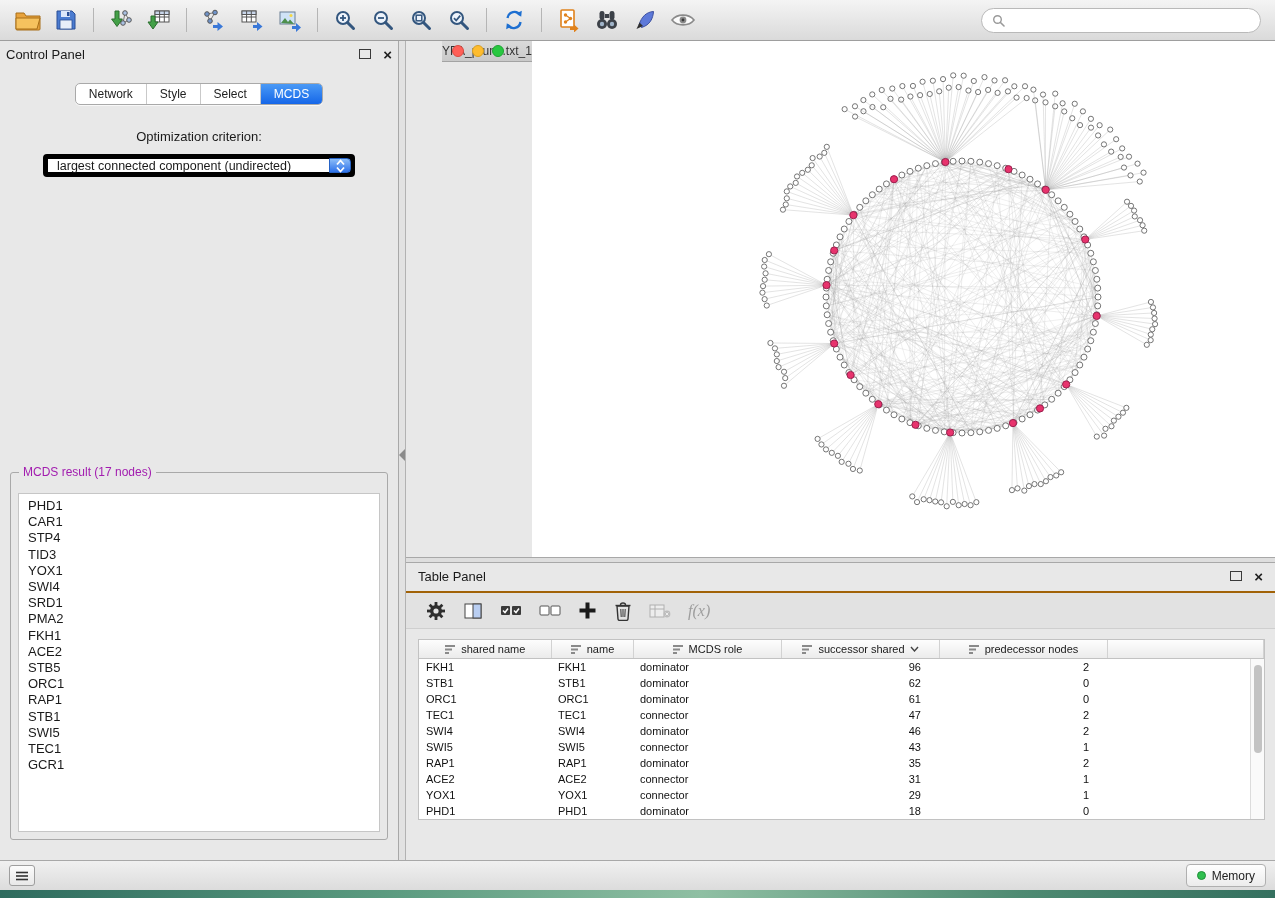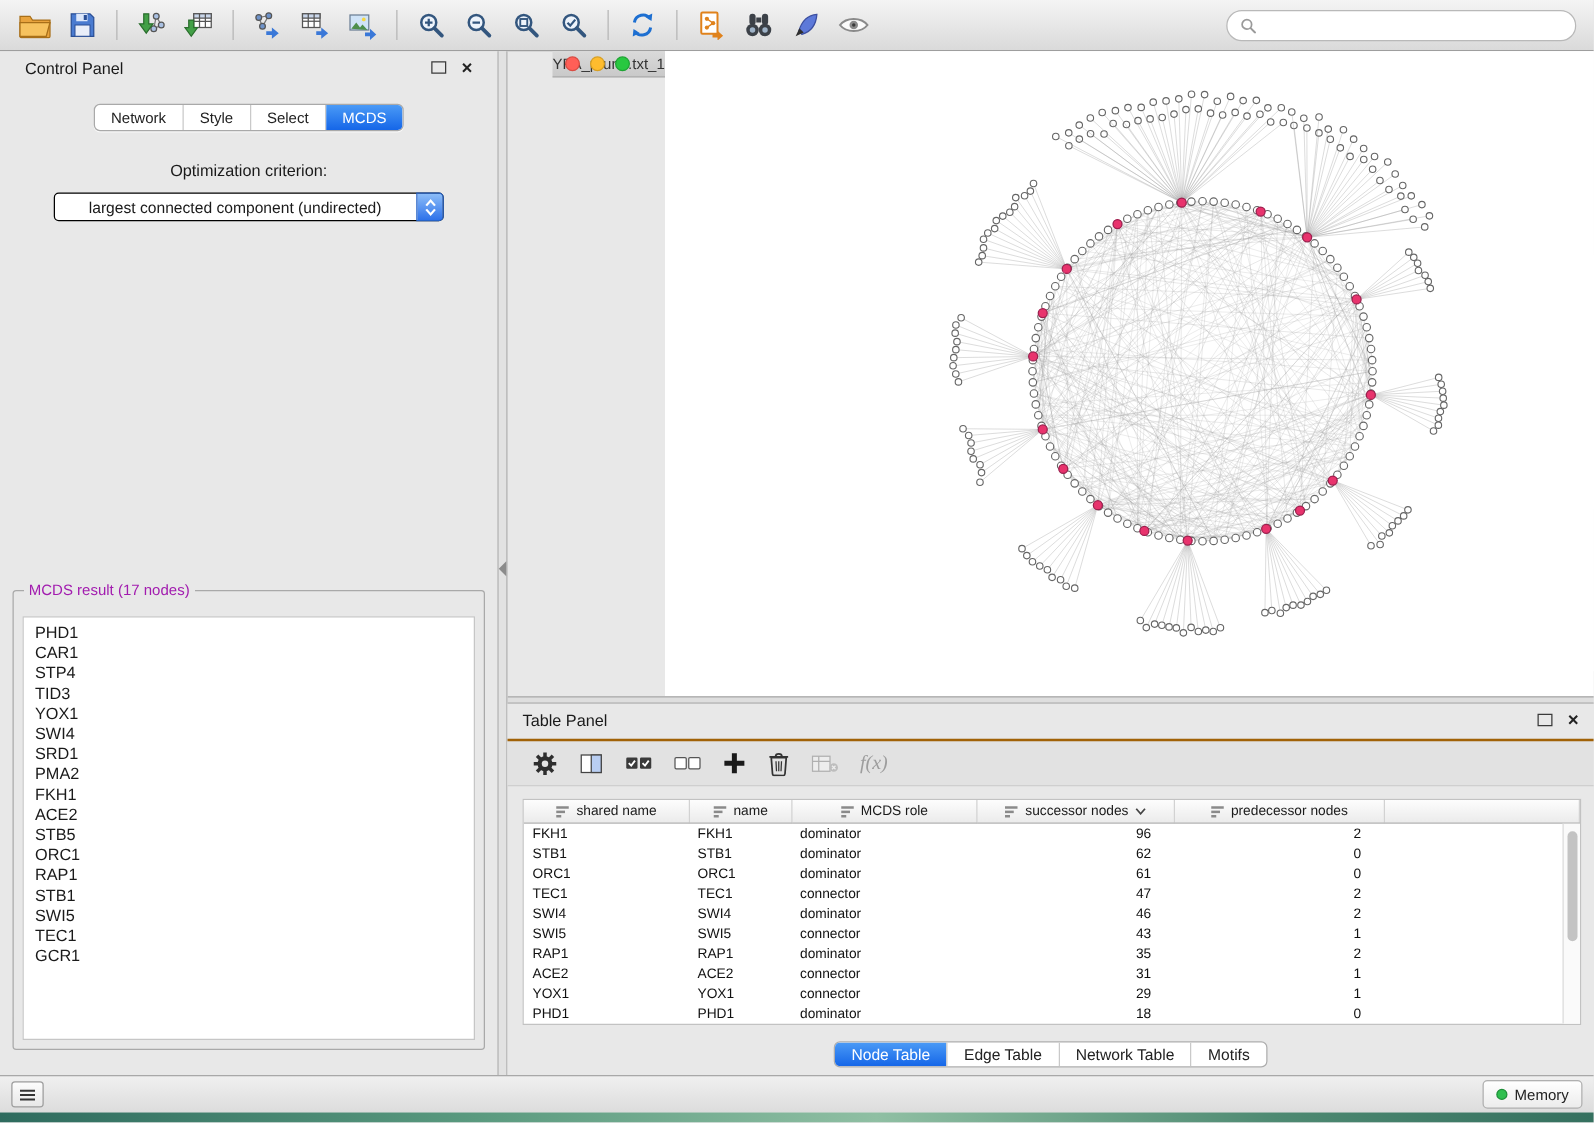--- a/index.html
+++ b/index.html
@@ -11,31 +11,31 @@
   .tb-btn{width:36px;height:30px;display:flex;align-items:center;justify-content:center;border-radius:4px;}
   .tb-sep{width:1px;height:24px;background:#b5b5b5;margin:0 7px;}
   .search-box{margin-left:auto;margin-right:4px;width:280px;height:25px;background:#fff;border:1px solid #b9b9b9;border-radius:13px;display:flex;align-items:center;gap:6px;padding:0 10px;box-sizing:border-box;}
   .search-box input{border:none;outline:none;flex:1;font-size:12px;background:transparent;font-family:"Liberation Sans",sans-serif;}
 
   
   .content{flex:1;display:flex;min-height:0;}
 
   
   .control-panel{width:399px;flex:none;background:#e8e8e8;border-right:1px solid #a8a8a8;position:relative;box-sizing:border-box;}
-  .cp-header{height:26px;display:flex;align-items:center;padding:0 20px;font-size:13px;}
+  .cp-header{height:26px;display:flex;align-items:center;padding:0 6px;font-size:13px;}
   .win-btns{margin-left:auto;display:flex;gap:12px;align-items:center;}
   .float-icon{width:10px;height:8px;border:1.5px solid #3a3a3a;display:inline-block;}
   .close-icon{font-weight:bold;font-size:15px;color:#222;line-height:1;}
   .cp-tabs{display:flex;justify-content:center;margin-top:16px;}
   .segmented{display:inline-flex;border:1px solid #a9a9a9;border-radius:5px;background:#fff;overflow:hidden;box-shadow:0 1px 0 rgba(255,255,255,.7);}
   .seg{padding:3px 13px;font-size:12px;color:#222;border-right:1px solid #c9c9c9;cursor:default;}
   .seg:last-child{border-right:none;}
   .seg.active{background:linear-gradient(#4a9af6,#1566e8);color:#fff;}
   .opt-label{text-align:center;margin-top:24px;font-size:13px;}
-  .dropdown{margin:10px auto 10px;width:312px;height:23px;background:#fff;border:1px solid #000000;border-radius:4px;display:flex;align-items:center;position:relative;font-size:12.5px;padding-left:27px;box-sizing:border-box;}
+  .dropdown{margin:10px auto 10px;width:312px;height:23px;background:#fff;border:5px solid #000000;border-radius:4px;display:flex;align-items:center;position:relative;font-size:12.5px;padding-left:9px;box-sizing:border-box;}
   .dd-stepper{position:absolute;right:-1px;top:-1px;bottom:-1px;width:20px;border-radius:0 4px 4px 0;background:linear-gradient(#8cbdf8,#2e72ea);display:flex;align-items:center;justify-content:center;border:1px solid #2663c6;}
   .cp-buttons{display:flex;justify-content:center;gap:26px;margin-top:15px;}
   .mac-btn{background:linear-gradient(#ffffff,#ededed);border:1px solid #aeaeae;border-radius:4px;font-size:13px;padding:3px 15px;color:#222;font-family:"Liberation Sans",sans-serif;}
   .mac-btn.focused{box-shadow:0 0 0 3px rgba(110,165,250,.8);border-color:#6f9fe8;}
   .mcds-box{position:absolute;left:10px;right:10px;top:424px;bottom:20px;border:1px solid #a9a9a9;border-radius:3px;margin:0;padding:0;}
   .mcds-box legend{font-size:12px;padding:0 4px;margin-left:8px;color:#a21caf;}
   .result-scroll{position:absolute;left:7px;right:7px;top:14px;bottom:7px;background:#fff;border:1px solid #c6c6c6;overflow:hidden;padding:4px 9px;font-size:13px;line-height:16.2px;box-sizing:border-box;}
 
   
   .v-splitter{width:6px;flex:none;background:#e2e2e2;border-right:1px solid #b2b2b2;position:relative;}
@@ -1263,21 +1263,21 @@
                   </th>
                 <th>
                     <span class="th-inner">
                       <svg class="icon" width="12" height="11" viewBox="0 0 12 11">
                         <g fill="#8a8a8a">
                           <rect x="1" y="1" width="10" height="2"></rect>
                           <rect x="1" y="4.5" width="7" height="2"></rect>
                           <rect x="1" y="8" width="4" height="2"></rect>
                         </g>
                       </svg>
-                      <span>successor nodes</span>
+                      <span>successor shared</span>
                       <svg class="icon" width="9" height="6" viewBox="0 0 9 6">
                         <path d="M1 1 l3.5 4 L8 1" fill="none" stroke="#444" stroke-width="1.4"></path>
                       </svg>
                     </span>
                   </th>
                 <th>
                     <span class="th-inner">
                       <svg class="icon" width="12" height="11" viewBox="0 0 12 11">
                         <g fill="#8a8a8a">
                           <rect x="1" y="1" width="10" height="2"></rect>
@@ -1372,28 +1372,20 @@
                   <td class="col4">0</td>
                   <td></td>
                 </tr>
               </tbody>
           </table>
           <div class="vscroll">
               <div class="thumb"></div>
             </div>
         </div>
 
-        <div class="bottom-tabs">
-          <div class="btab-group">
-            <div class="btab active">Node Table</div>
-            <div class="btab">Edge Table</div>
-            <div class="btab">Network Table</div>
-            <div class="btab">Motifs</div>
-          </div>
-        </div>
       </div>
     </div>
   </div>
 
   <div class="statusbar">
     <span class="menu-btn">
       <svg class="icon" width="14" height="10" viewBox="0 0 14 10">
           <g stroke="#333" stroke-width="1.6">
             <line x1="1" y1="1.5" x2="13" y2="1.5"></line>
             <line x1="1" y1="5" x2="13" y2="5"></line>

